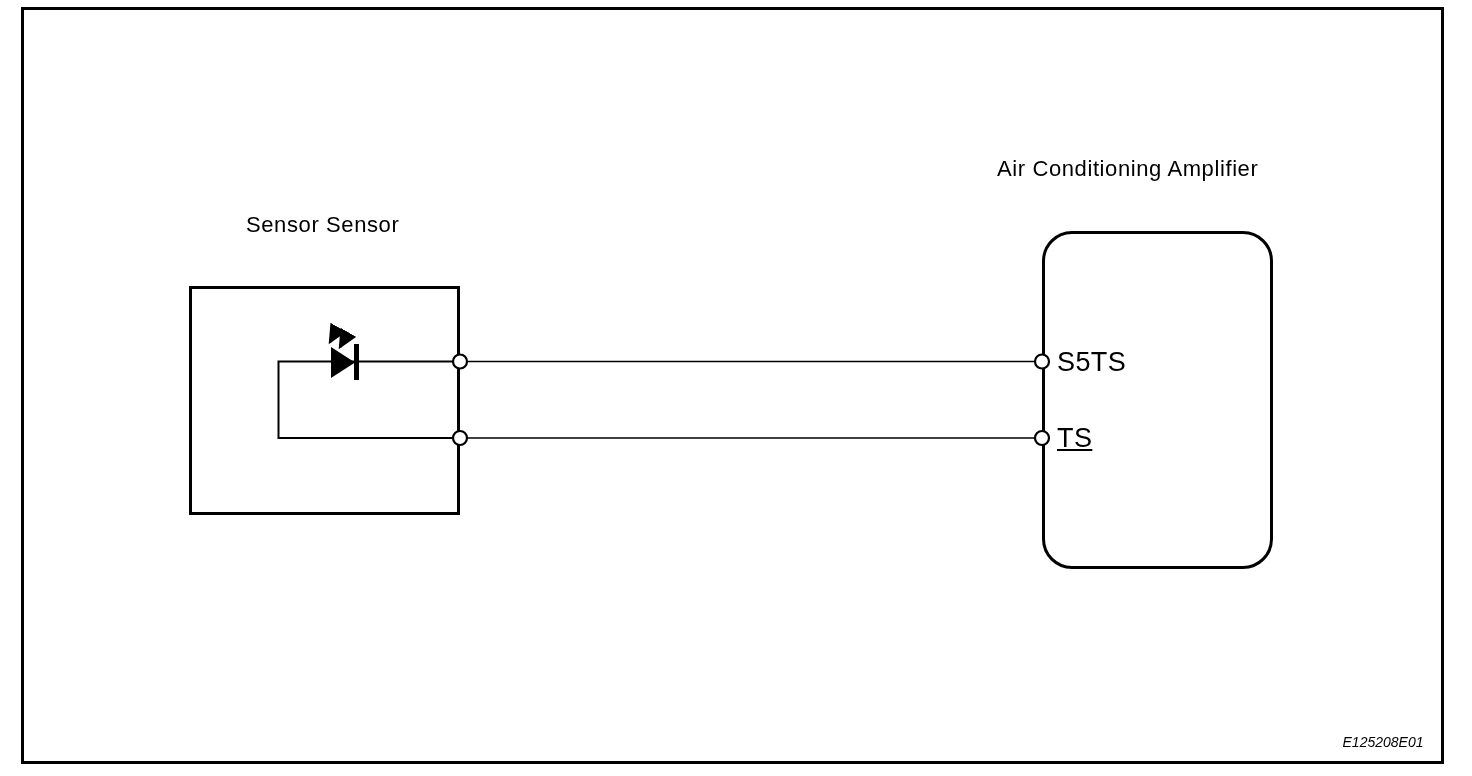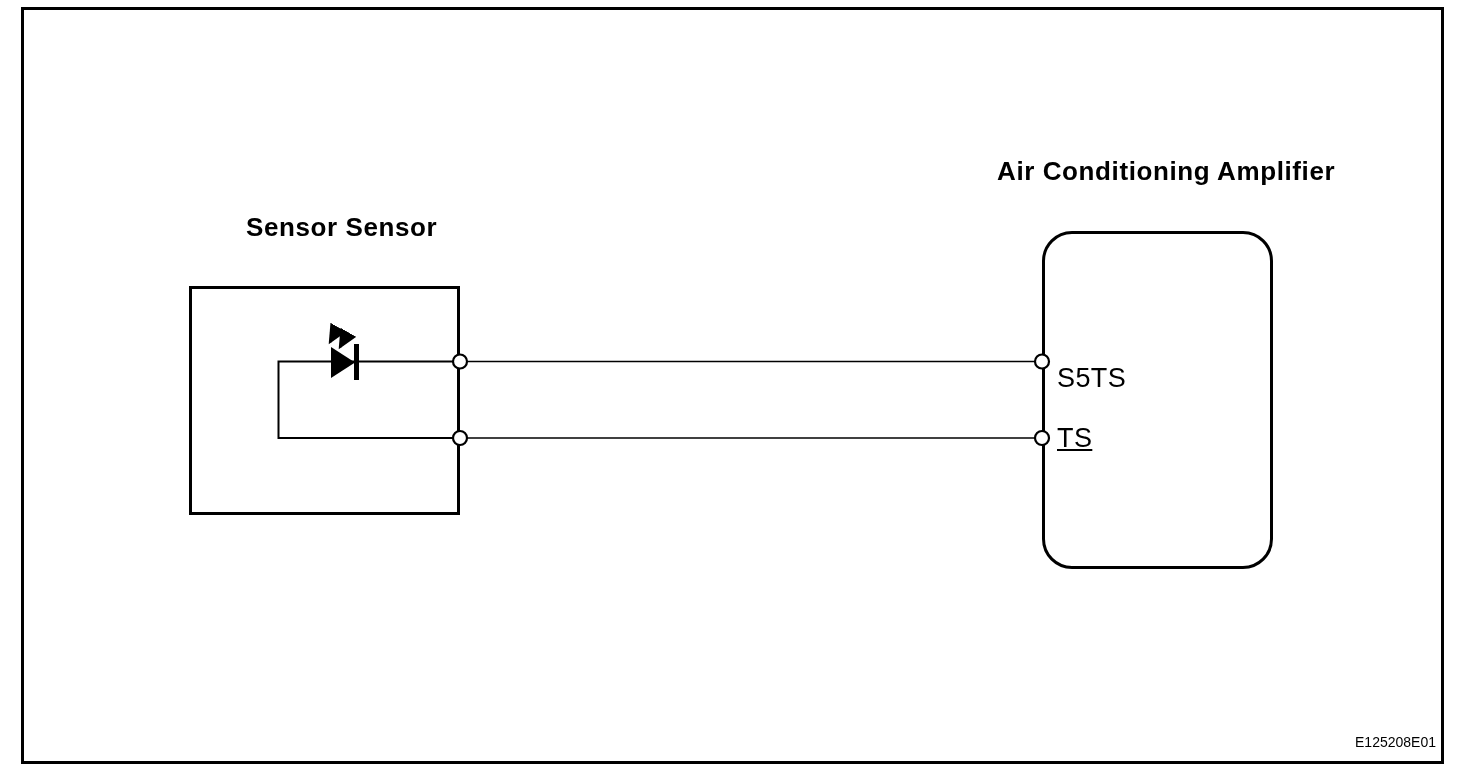--- a/index.html
+++ b/index.html
@@ -51,44 +51,44 @@
     width: 1472px;
     height: 776px;
     pointer-events: none;
   }
   .label {
     position: absolute;
     white-space: nowrap;
     line-height: 1.1;
   }
   .component-title {
-    font-size: 26px;
+    font-size: 22px;
     letter-spacing: 0.6px;
-    font-weight: bold;
   }
   .solar-sensor-label {
     left: 246px;
     top: 213px;
   }
   .amplifier-label {
     left: 997px;
     top: 157px;
   }
   .terminal-label {
     font-size: 27px;
     letter-spacing: 0.4px;
   }
-  .terminal-s5ts { left: 1057px; top: 364px; }
+  .terminal-s5ts { left: 1057px; top: 348px; }
   .terminal-ts   { left: 1057px; top: 424px; text-decoration: underline; }
   .figure-code {
     left: 1330px;
     top: 735px;
     width: 106px;
-    text-align: right;
+    text-align: center;
     font-size: 14px;
+    font-style: italic;
   }
 </style>
 </head>
 <body>
 
 <div class="frame"></div>
 
 <div class="sensor-box"></div>
 <div class="amp-box"></div>
 

